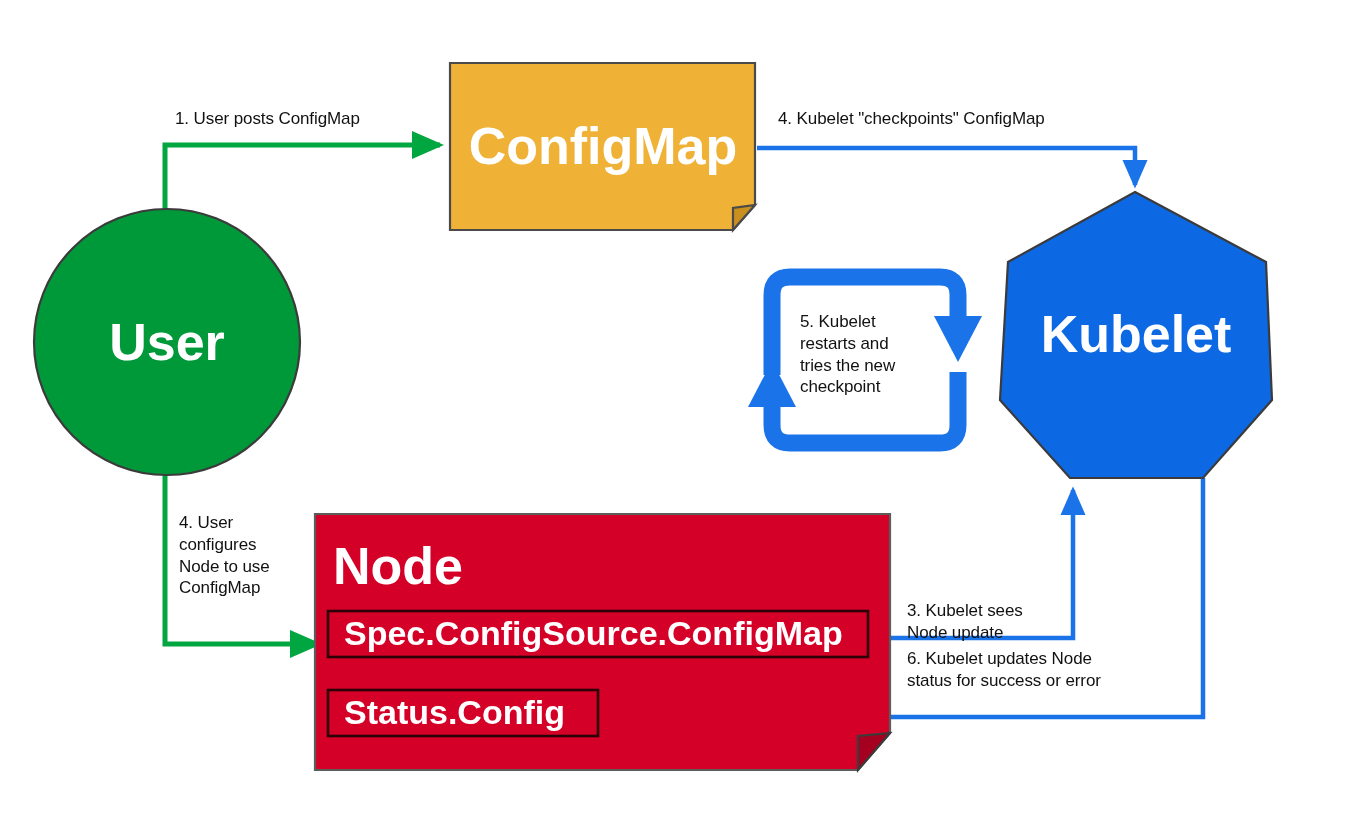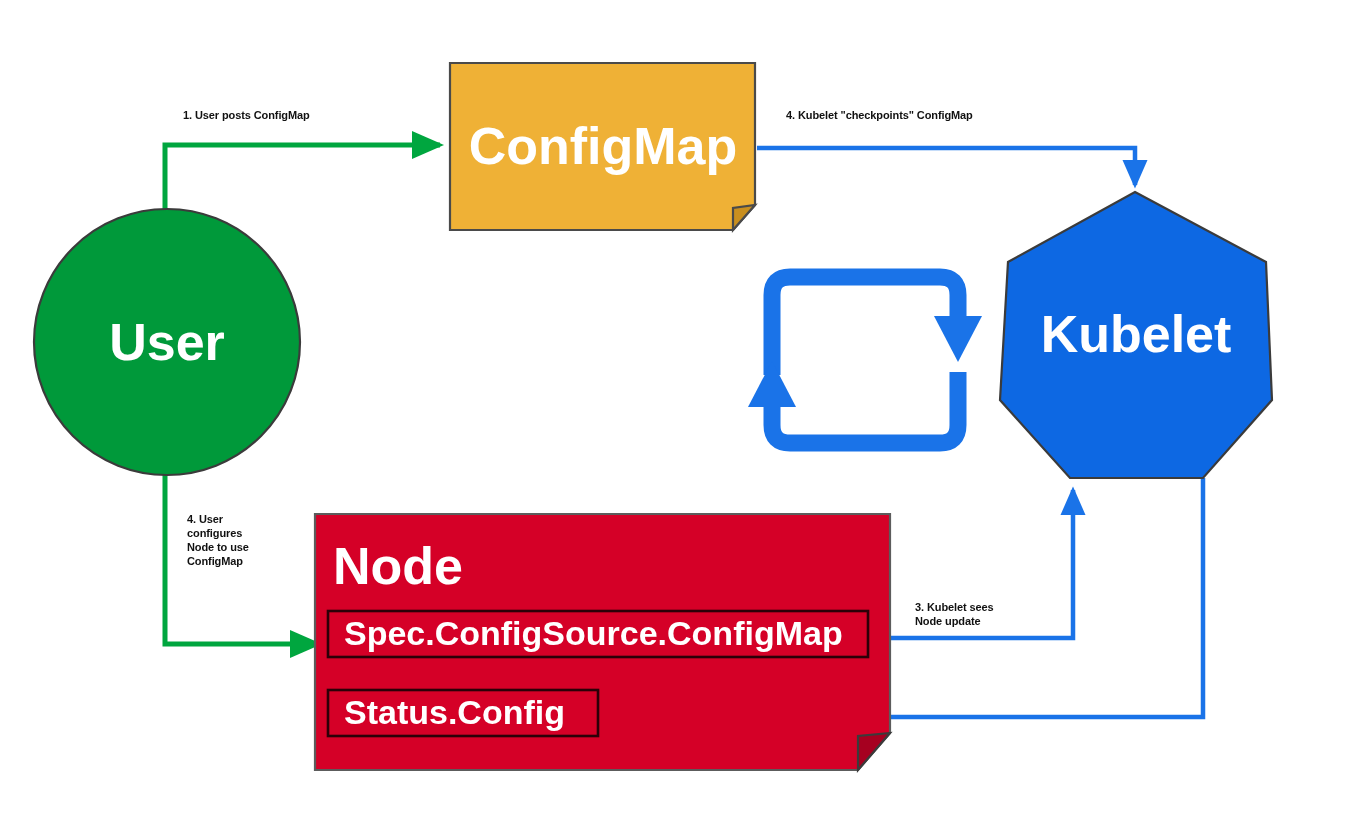--- a/index.html
+++ b/index.html
@@ -41,27 +41,26 @@
   }
   .field-label {
     font-family: "Liberation Sans", sans-serif;
     font-weight: bold;
     font-size: 34px;
     fill: #ffffff;
   }
   .ann {
     position: absolute;
     font-family: "Liberation Sans", sans-serif;
-    font-weight: bold;
-    font-size: 11px;
+    font-weight: normal;
+    font-size: 17px;
     line-height: 1.28;
     color: #111111;
     white-space: pre-line;
     letter-spacing: -0.1px;
-    margin-left: 8px;
   }
 </style>
 </head>
 <body>
 
 <div id="diagram-root">
 
   <svg class="canvas" viewBox="0 0 1360 818">
     <defs>
       <marker id="arrowGreen" markerWidth="7" markerHeight="7" refX="5.6" refY="3.1" orient="auto" markerUnits="strokeWidth">
@@ -139,15 +138,21 @@
   <div class="ann" style="left:179px; top:512px;">4. User
 configures
 Node to use
 ConfigMap</div>
 
   <div class="ann" style="left:907px; top:600px;">3. Kubelet sees
 Node update</div>
 
   <div class="ann" style="left:778px; top:108px;">4. Kubelet "checkpoints" ConfigMap</div>
 
+  <div class="ann" style="left:800px; top:311px;">5. Kubelet
+restarts and
+tries the new
+checkpoint</div>
 
+  <div class="ann" style="left:907px; top:648px;">6. Kubelet updates Node
+status for success or error</div>
 
 </div>
 
 </body></html>

